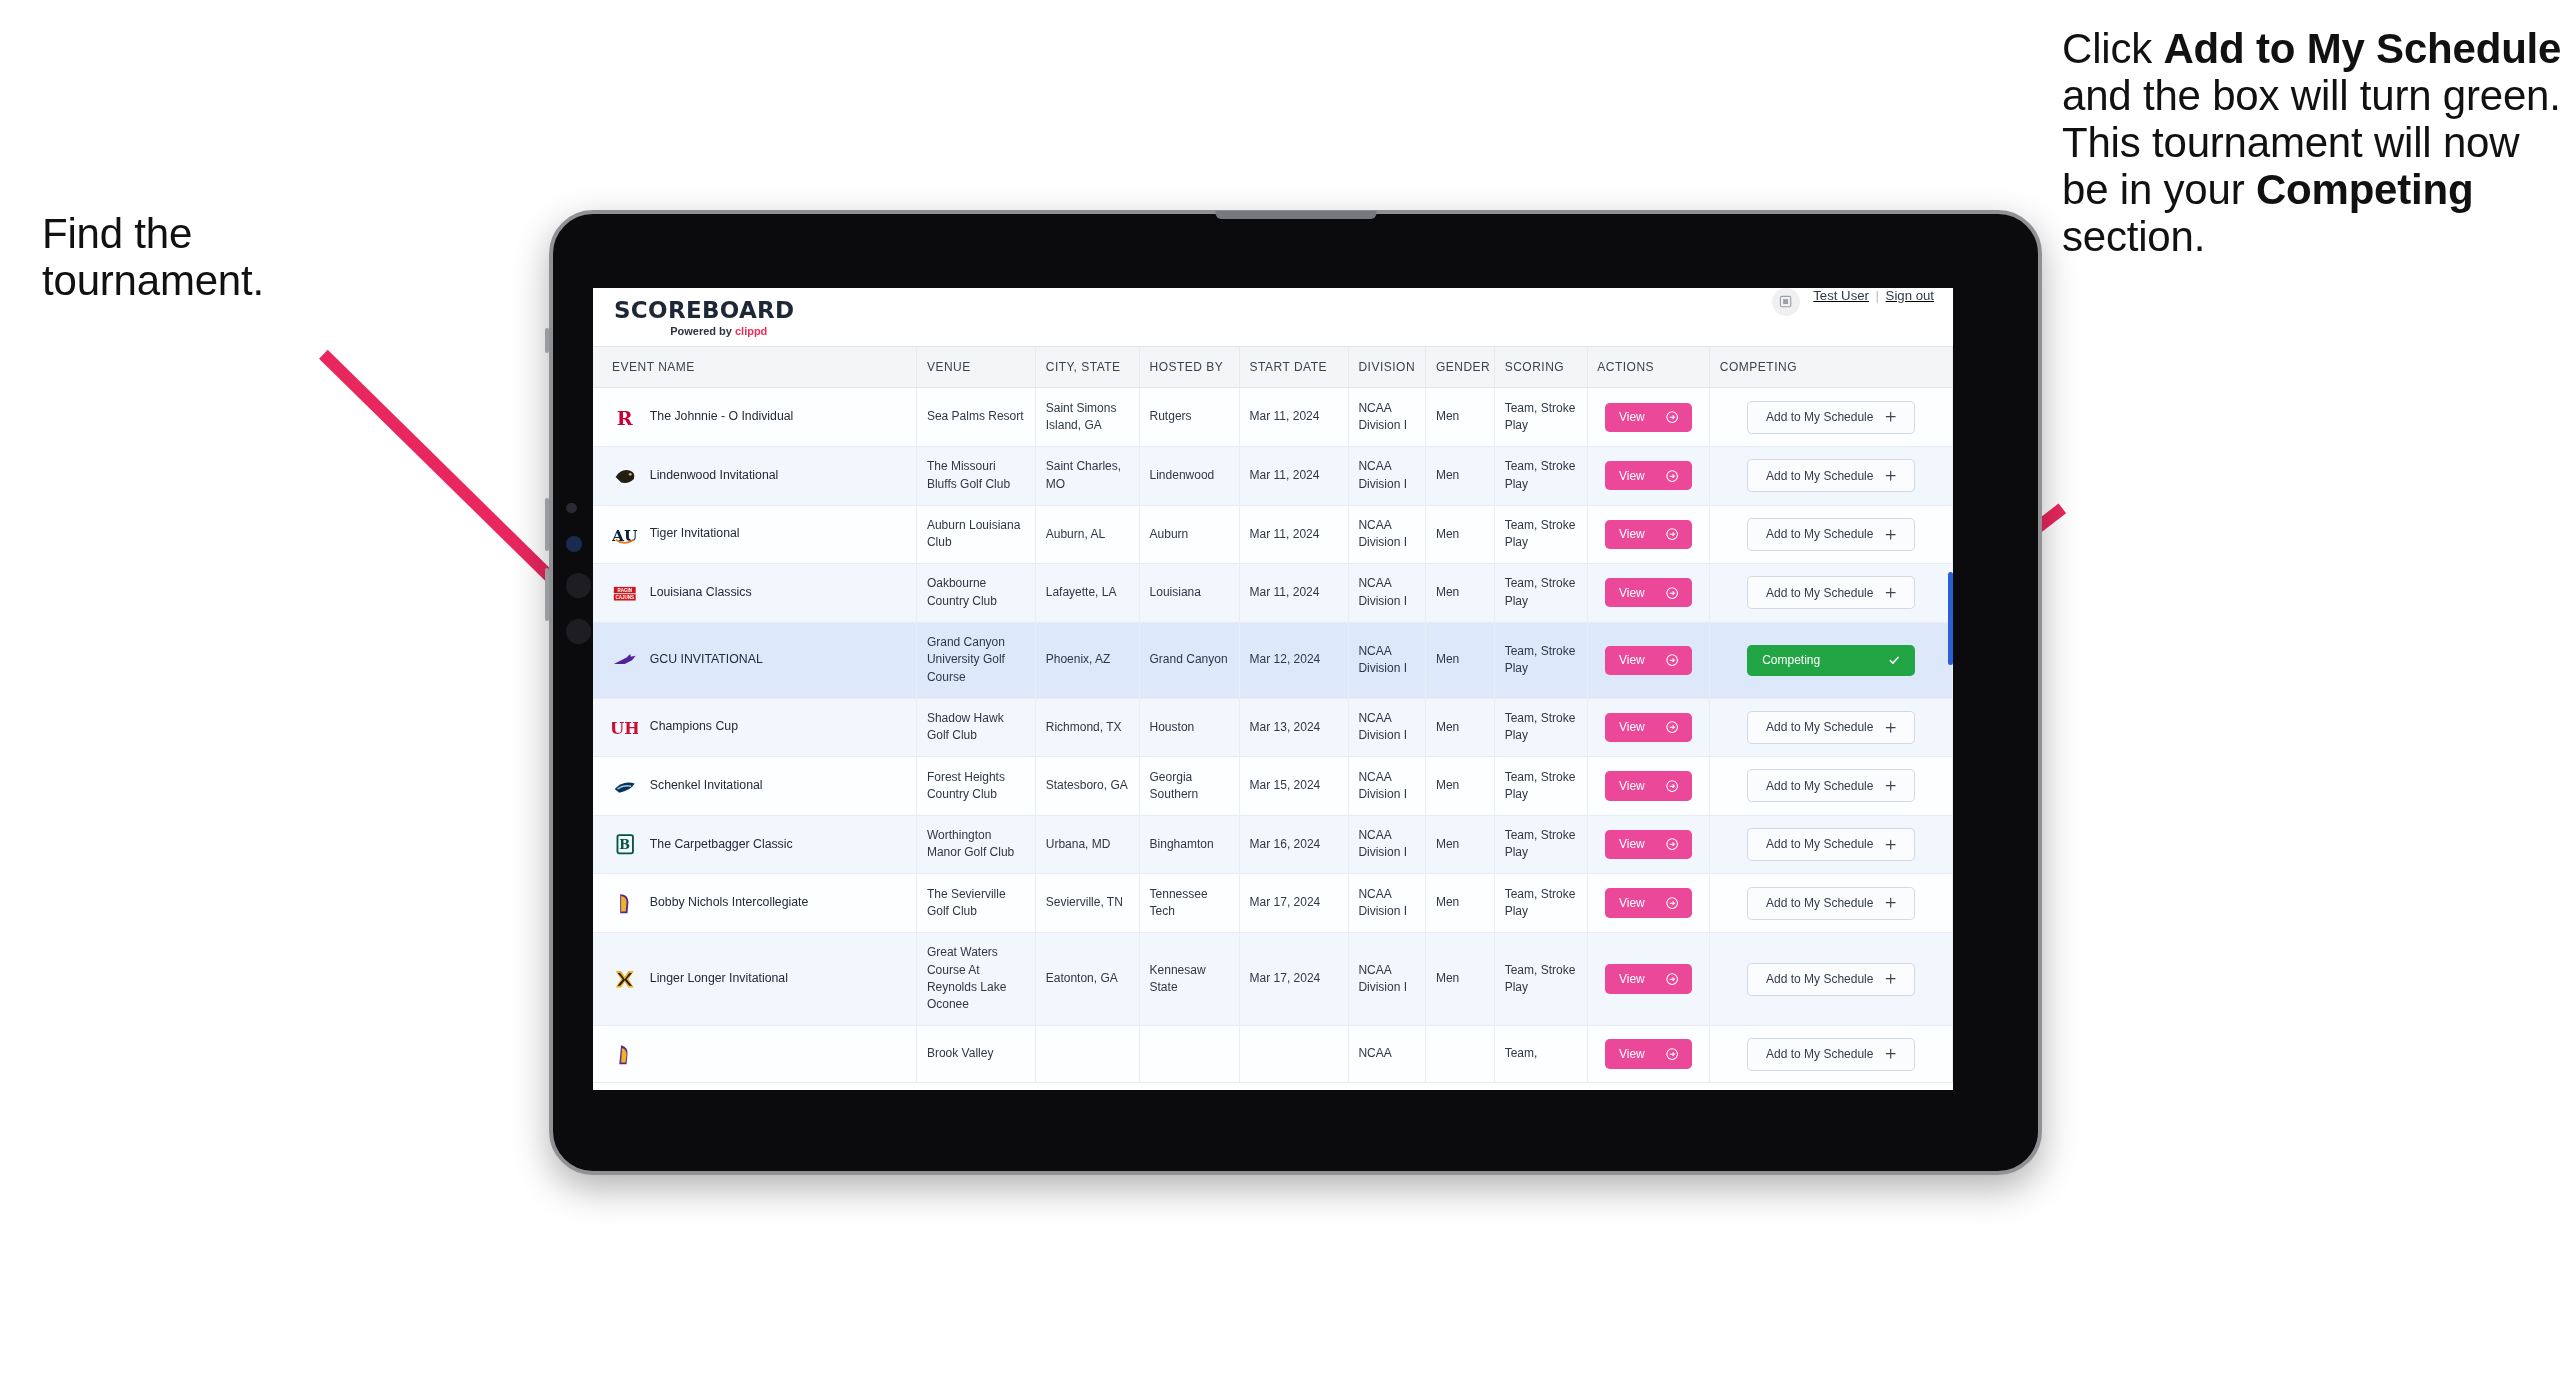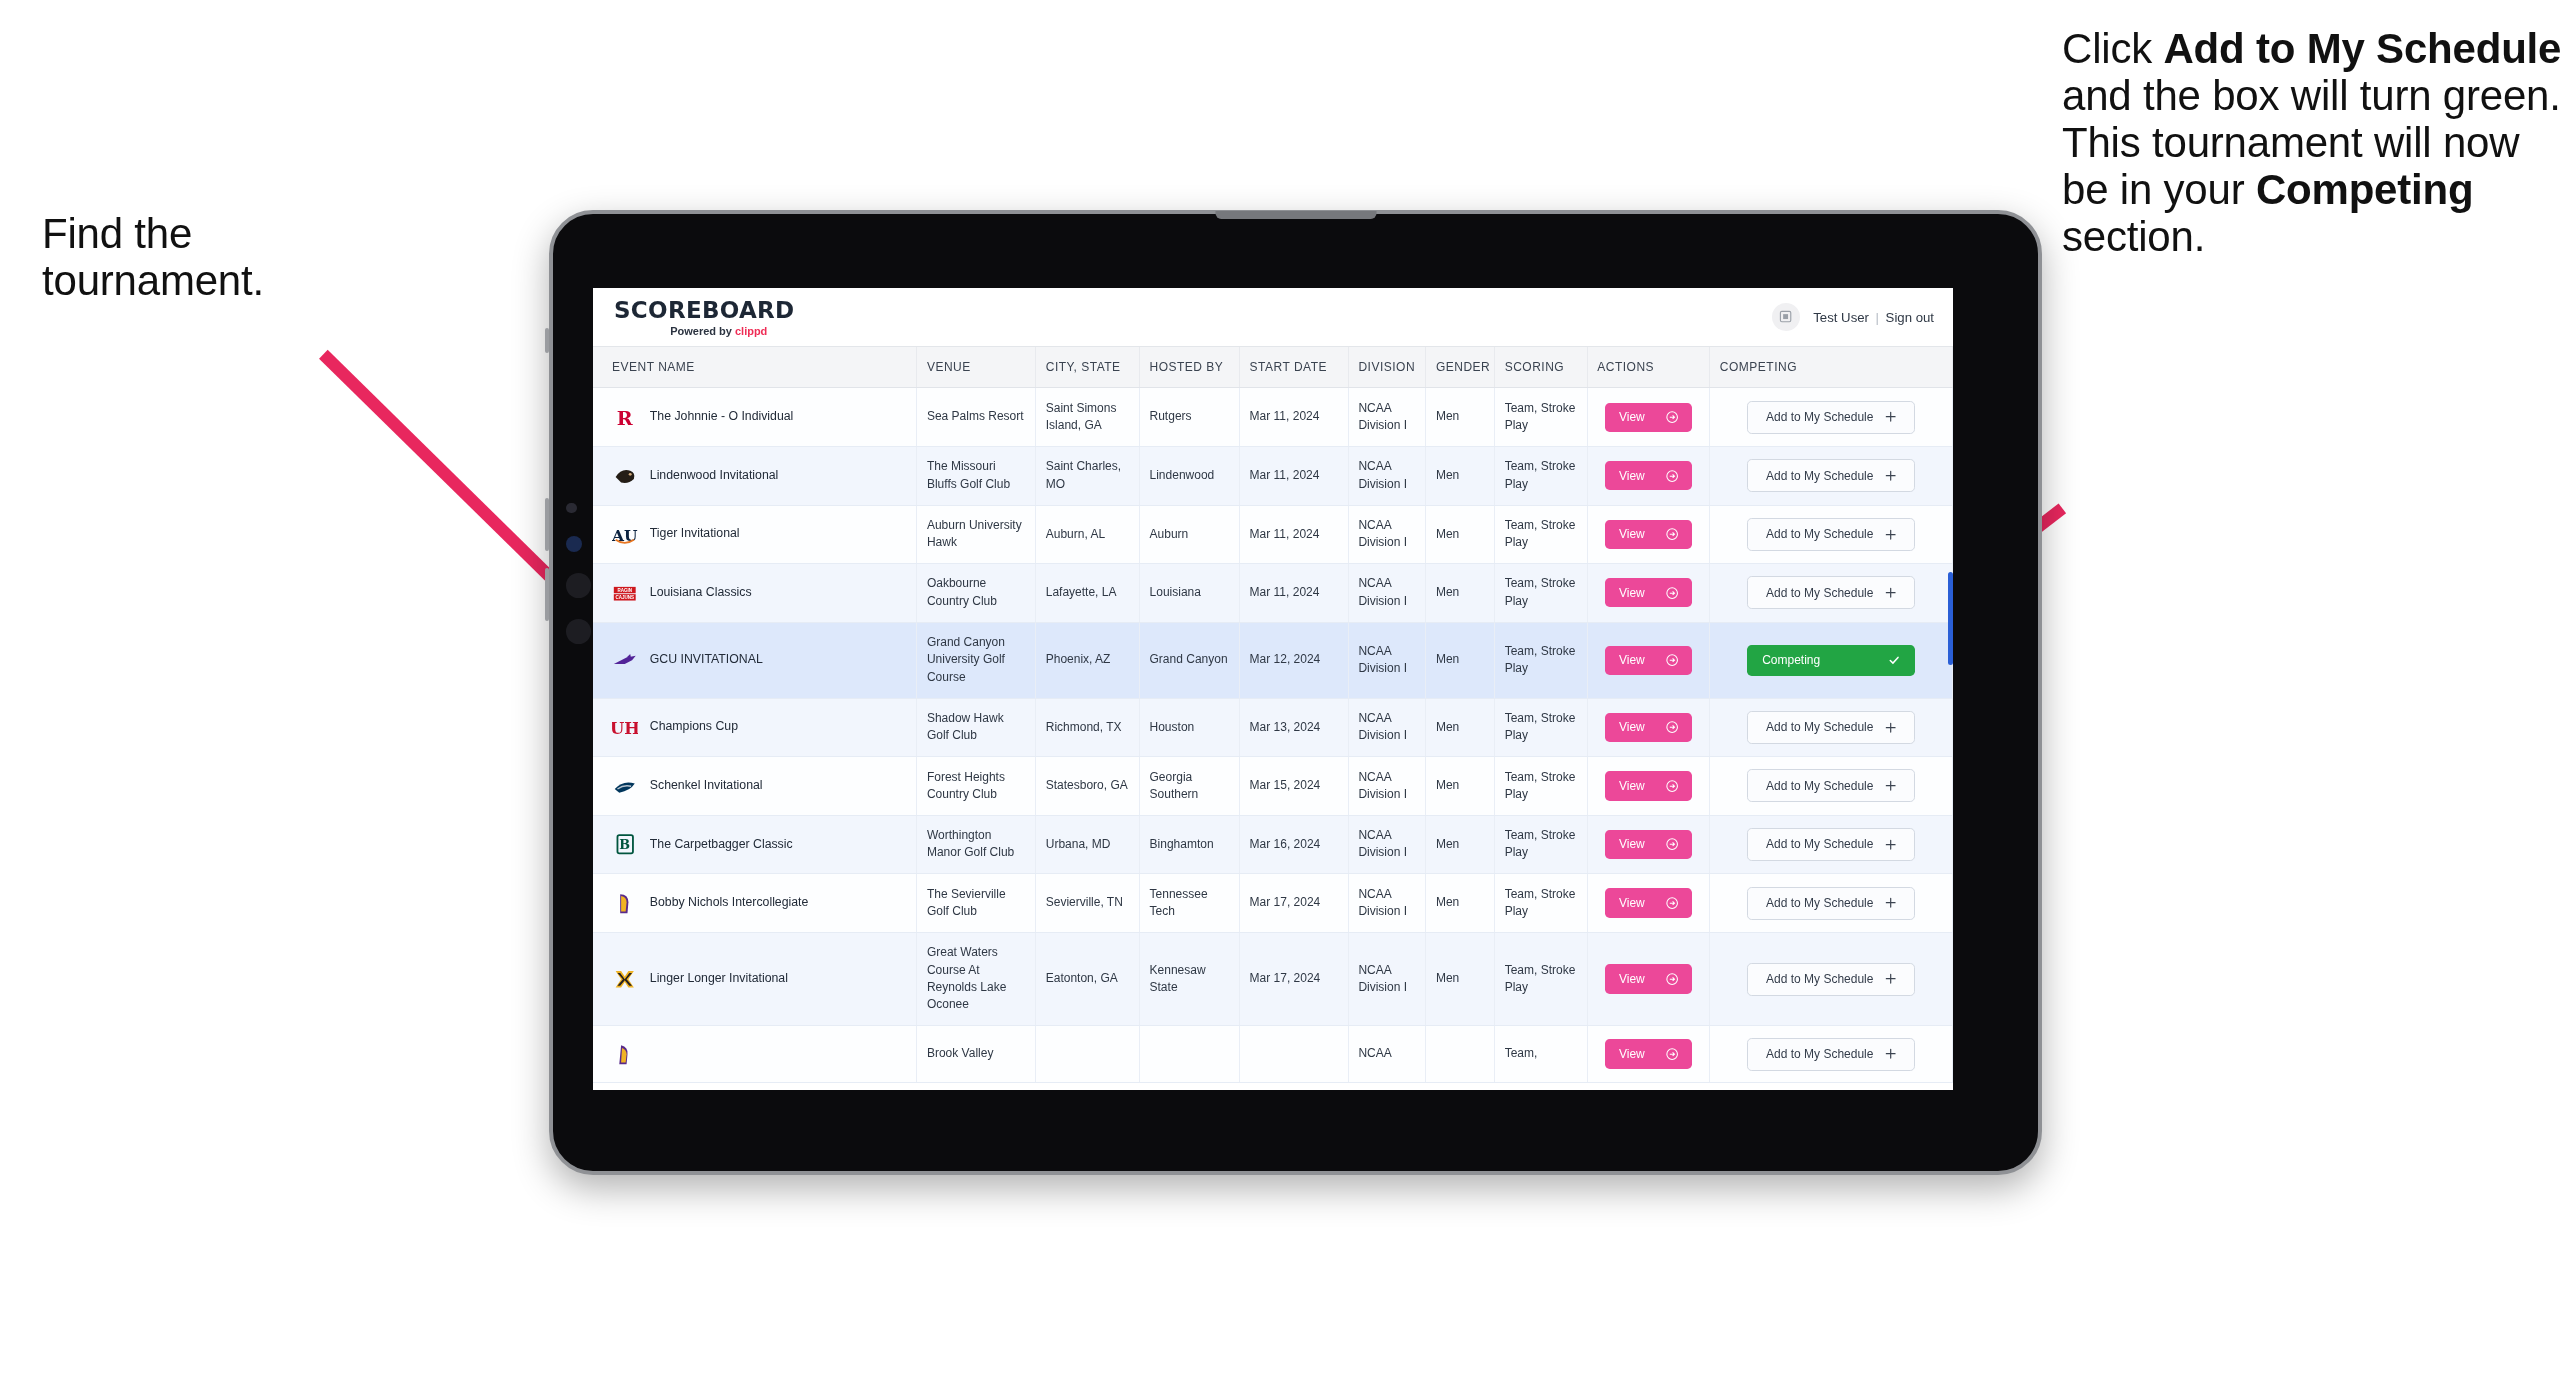--- a/index.html
+++ b/index.html
@@ -91,22 +91,22 @@
     display: flex; align-items: center;
     padding: 0 21px;
     font-size: 14.7px; color: #2a3342;
     letter-spacing: 0.4px;
     cursor: pointer;
     border-bottom: 2.8px solid transparent;
   }
   .nav-item.active { border-bottom-color: #2c3647; color:#1b2431; }
 
   .header-right {
-    margin-left: auto; display:flex; align-items:center;
-    padding-right: 19px; gap: 13.2px;
+    margin-left: auto; display:flex; align-items:flex-start;
+    padding-right: 19px; gap: 13.2px; text-decoration: underline;
   }
   .avatar {
     width: 28px; height: 28px; border-radius: 50%;
     background: #f0f0f2; display:flex; align-items:center; justify-content:center;
   }
   .hr-text { font-size: 13.2px; color: #2f3845; }
   .hr-text .sep { color:#b6bcc5; margin: 0 6.6px; }
   .hr-link { cursor: pointer; }
 
   
@@ -321,21 +321,21 @@
                 <div class="evt">
                   <span class="logo">
                     <svg width="26.5" height="26.5" viewBox="0 0 28 28" style="font-size:12.5px">
                       <text x="14" y="21" font-size="17" font-weight="800" fill="#0c2340" text-anchor="middle" font-family="DejaVu Serif,serif">AU</text>
                       <path d="M4 20 q10 7 20 0" stroke="#e87722" stroke-width="2" fill="none"></path>
                     </svg>
                   </span>
                   <span class="evt-name">Tiger Invitational</span>
                 </div>
               </td>
-              <td>Auburn University Hawk</td>
+              <td>Auburn Louisiana Club</td>
               <td>Auburn, AL</td>
               <td>Auburn</td>
               <td>Mar 11, 2024</td>
               <td>NCAA Division I</td>
               <td>Men</td>
               <td>Team, Stroke Play</td>
               <td class="cell-ctr"><button class="btn-view">
                   <span>View</span>
                   <svg width="12.3" height="12.3" viewBox="0 0 13 13">
                     <circle cx="6.5" cy="6.5" r="5.6" fill="none" stroke="#fff" stroke-width="1.1"></circle>

